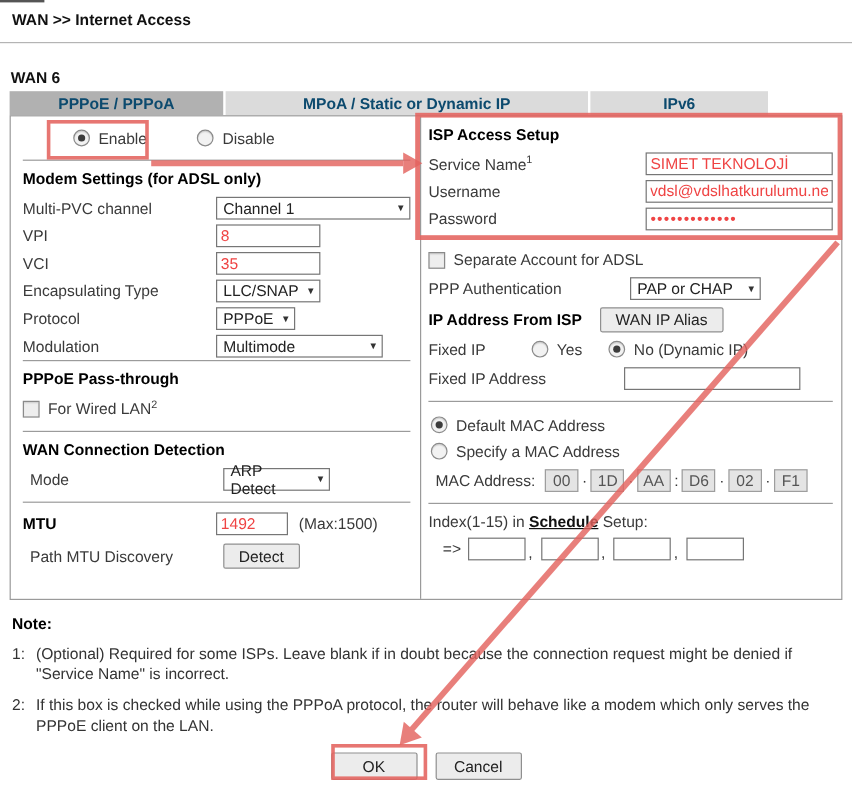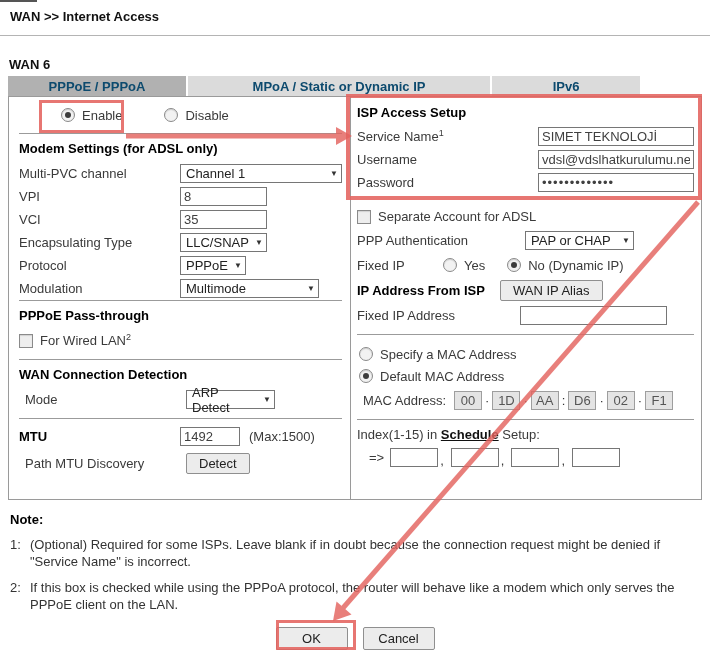--- a/index.html
+++ b/index.html
@@ -24,21 +24,21 @@
   .col-right{flex:1;box-sizing:border-box;padding:0 8px 0 6px;}
   .sec{border-top:1px solid #9b9b9b;}
   h3{font-size:13px;color:#000;margin:7px 0 6px;font-weight:bold;}
   .frow{display:flex;align-items:center;height:23px;}
   .frow .lbl{width:161px;flex:none;}
   .indent{padding-left:6px;}
   
   .sel{border:1px solid #767676;background:#fff;height:19px;display:inline-flex;align-items:center;
        justify-content:space-between;padding:0 3px 0 5px;box-sizing:border-box;color:#222;}
   .caret{font-size:8px;color:#333;margin-left:6px;}
-  .inp{border:1px solid #767676;height:19px;padding:0 3px;font:inherit;color:#404040;box-sizing:border-box;background:#fff;}
+  .inp{border:1px solid #767676;height:19px;padding:0 3px;font:inherit;color:#ef4444;box-sizing:border-box;background:#fff;}
   .btn{background:#ececec;border:1px solid #8f8f8f;padding:2px 12px;font:inherit;color:#222;border-radius:2px;}
   .radio{width:12px;height:12px;border:1px solid #8a8a8a;border-radius:50%;background:#f2f2f2;
          display:inline-block;position:relative;flex:none;box-shadow:inset 0 1px 1px rgba(0,0,0,.15);}
   .radio.on::after{content:"";position:absolute;left:3px;top:3px;width:6px;height:6px;border-radius:50%;background:#3c3c3c;}
   .cb{width:12px;height:12px;border:1px solid #8a8a8a;background:#eee;display:inline-block;flex:none;
       box-shadow:inset 0 1px 1px rgba(0,0,0,.12);}
   .rl{margin:0 0 0 7px;}
   sup{font-size:9px;}
   
   .status-row{height:36px;display:flex;align-items:center;margin-left:42px;gap:42px;}
@@ -189,50 +189,50 @@
       </div>
 
       <div class="frow" style="height:26px">
         <span class="lbl" style="width:168px">PPP Authentication</span>
         <span class="sel" style="width:109px">
           <span>PAP or CHAP</span>
           <span class="caret">▼</span>
         </span>
       </div>
 
+      <div class="frow" style="height:26px">
+        <span style="font-weight:bold;color:#000;width:143px;flex:none">IP Address From ISP</span>
+        <button class="btn">WAN IP Alias</button>
+      </div>
+
       <div class="frow" style="height:24px">
         <span style="width:86px;flex:none">Fixed IP</span>
         <span class="status-item">
           <span class="radio"></span>
           <span class="rl">Yes</span>
         </span>
         <span class="status-item" style="margin-left:22px">
           <span class="radio on"></span>
           <span class="rl">No (Dynamic IP)</span>
         </span>
       </div>
 
-      <div class="frow" style="height:26px">
-        <span style="font-weight:bold;color:#000;width:143px;flex:none">IP Address From ISP</span>
-        <button class="btn">WAN IP Alias</button>
-      </div>
-
       <div class="frow" style="height:24px">
         <span class="lbl" style="width:163px">Fixed IP Address</span>
         <input class="inp" style="width: 147px;" value="">
       </div>
 
       <div class="sec" style="margin-top:7px;padding-top:8px">
         <div class="frow" style="height:22px">
+          <span class="radio on" style="margin-left:2px"></span>
+          <span class="rl">Default MAC Address</span>
+        </div>
+        <div class="frow" style="height:22px">
           <span class="radio" style="margin-left:2px"></span>
           <span class="rl">Specify a MAC Address</span>
-        </div>
-        <div class="frow" style="height:22px">
-          <span class="radio on" style="margin-left:2px"></span>
-          <span class="rl">Default MAC Address</span>
         </div>
         <div class="frow" style="height:26px;margin-bottom:6px">
           <span style="margin:0 8px 0 6px">MAC Address:</span>
           <input class="macbox" value="00" style="">
           <span class="macsep">·</span>
           <input class="macbox" value="1D" style="">
           <span class="macsep">·</span>
           <input class="macbox" value="AA" style="">
           <span class="macsep">:</span>
           <input class="macbox" value="D6" style="">

